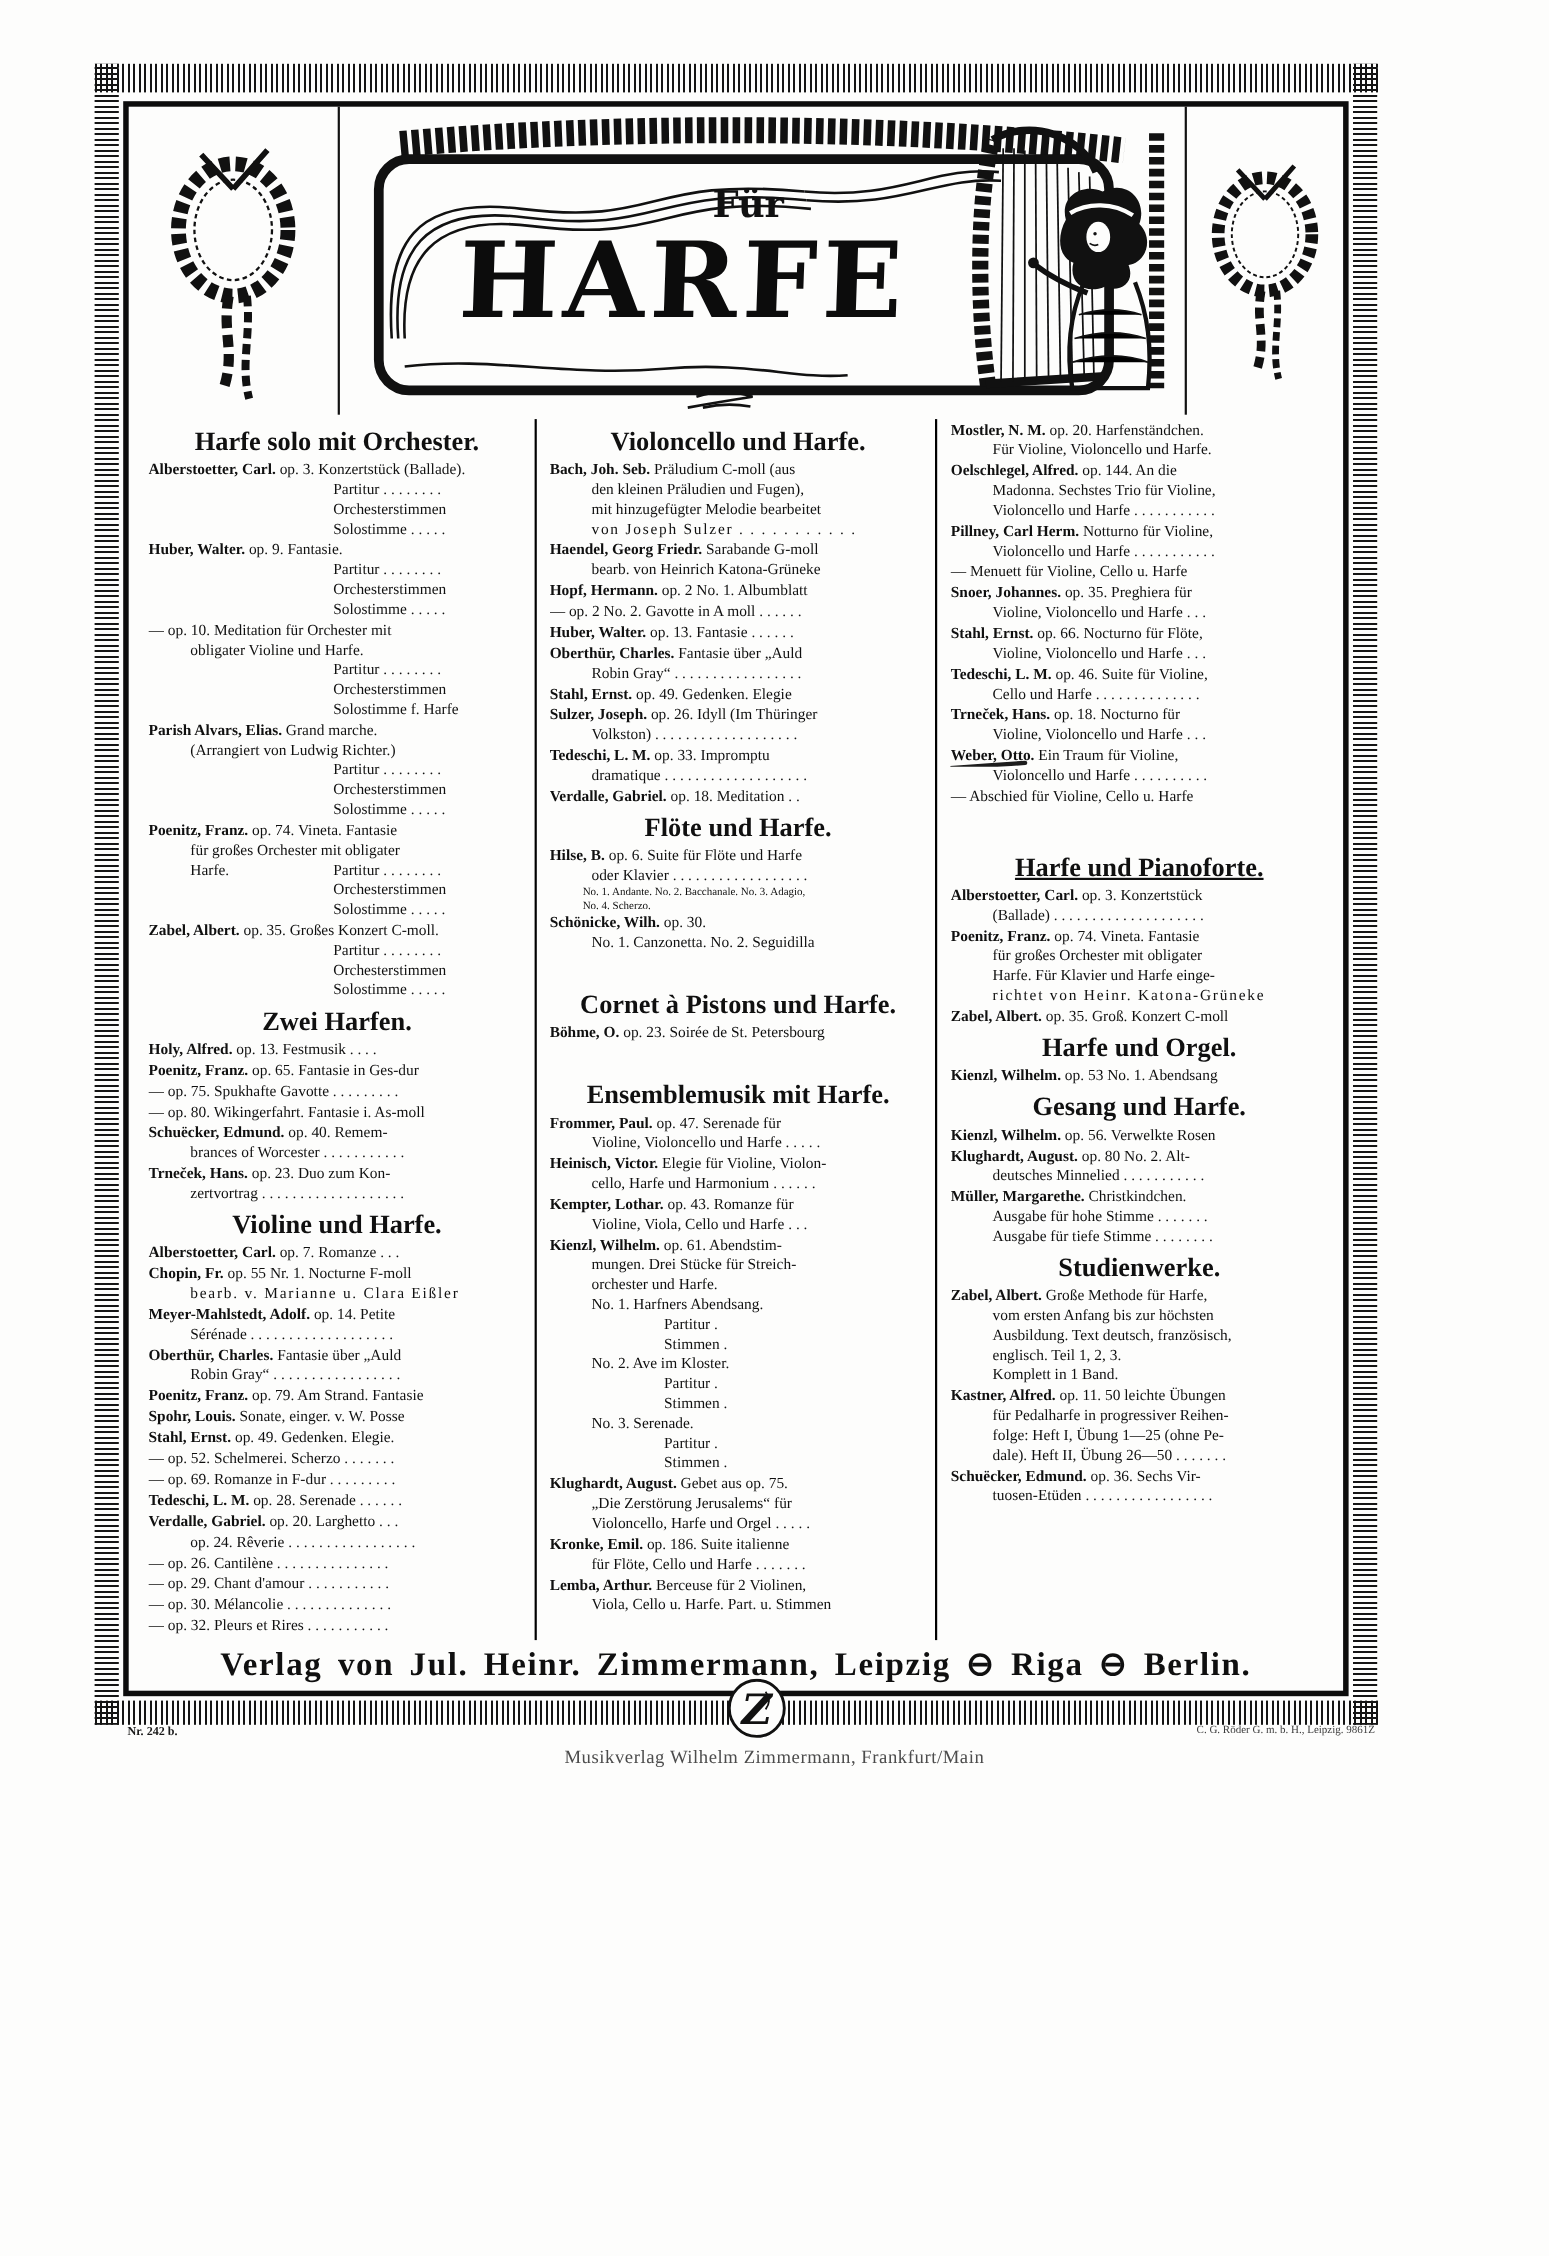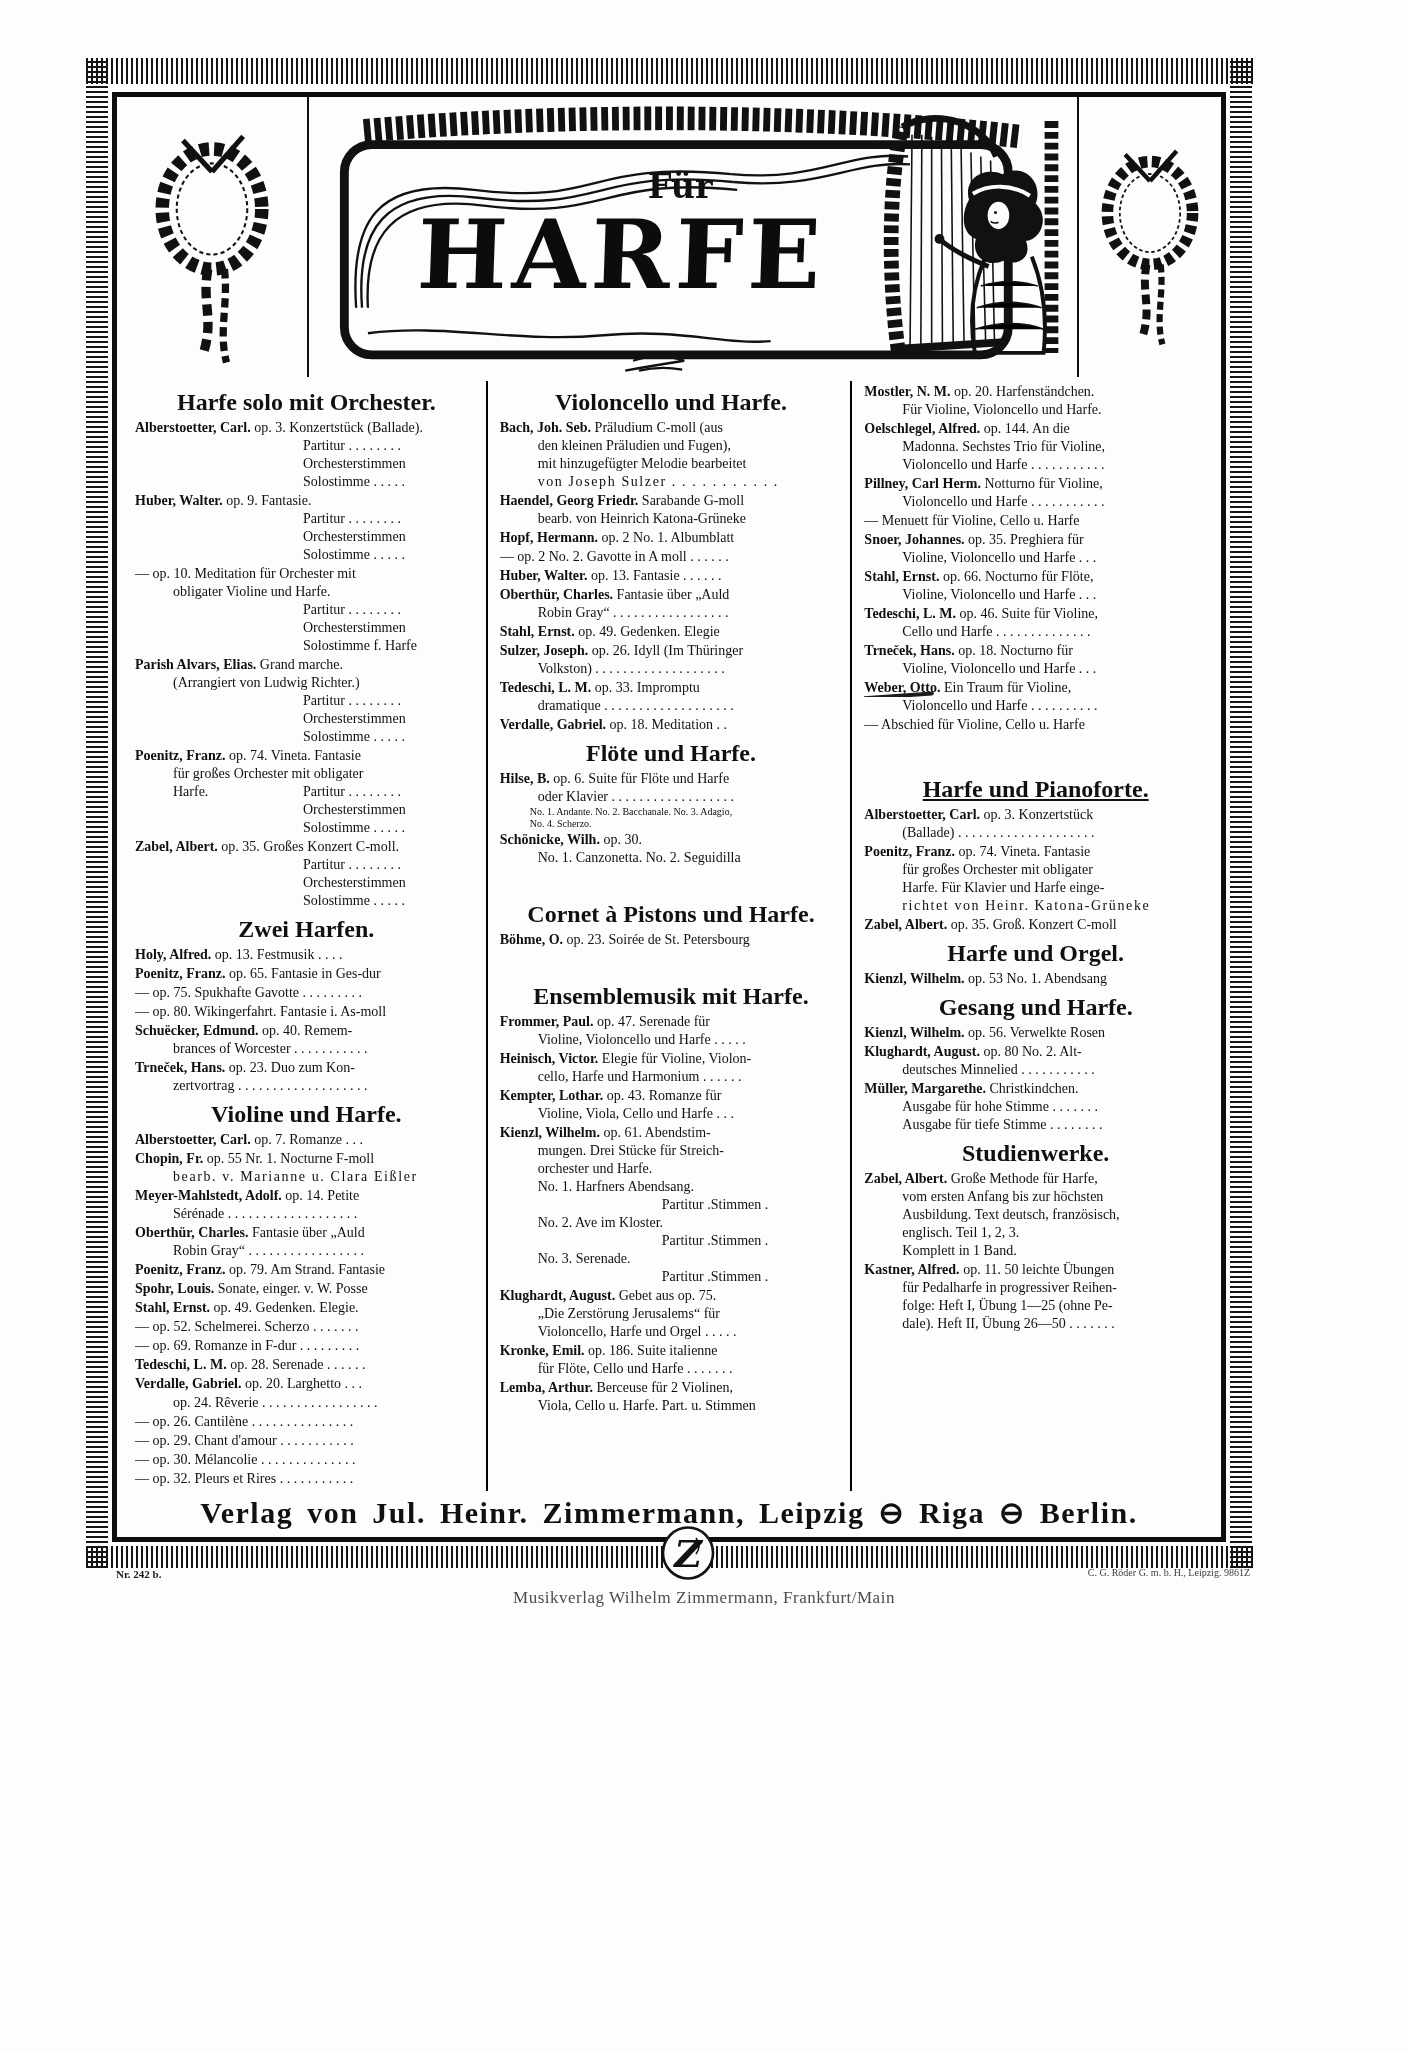--- a/index.html
+++ b/index.html
@@ -47,21 +47,21 @@
   .sec{
     font-weight:bold;font-size:24px;line-height:27px;text-align:center;
     margin:6px 0 3px 0;white-space:nowrap;
   }
   .entry{margin:0 0 1px 0;}
   .ln{white-space:nowrap;overflow:hidden;line-height:18px;font-size:14px;}
   .ln .au{font-weight:bold;}
   .ln.c{padding-left:38px;}
   .ln.s{padding-left:168px;}
   .ln.f{padding-left:30px;font-size:10px;line-height:12px;}
-  .ln.s2{display:flex;justify-content:center;padding-left:104px;padding-right:16px;}
+  .ln.s2{display:flex;justify-content:flex-end;padding-left:104px;padding-right:16px;flex-direction:column;}
   .ln.split{position:relative;}
   .ln.split .t1{padding-left:38px;}
   .ln.split .t2{position:absolute;left:168px;top:0;}
   .ln.sp{letter-spacing:1.6px;}
 
   
   .pen-underline{position:relative;}
   .pen-underline::after{
     content:"";position:absolute;left:-6px;right:6px;bottom:-3px;height:4px;
     background:#1c1c1c;transform:rotate(-4deg);border-radius:3px;
@@ -480,20 +480,24 @@
           <div class="ln c"><span>Ausbildung. Text deutsch, französisch,</span></div>
           <div class="ln c"><span>englisch. Teil 1, 2, 3.</span></div>
           <div class="ln c"><span>Komplett in 1 Band.</span></div>
         </div>
         <div class="entry">
           <div class="ln e"><span class="au">Kastner, Alfred.</span><span> op. 11. 50 leichte Übungen</span></div>
           <div class="ln c"><span>für Pedalharfe in progressiver Reihen-</span></div>
           <div class="ln c"><span>folge: Heft I, Übung 1—25 (ohne Pe-</span></div>
           <div class="ln c"><span>dale). Heft II, Übung 26—50 . . . . . . .</span></div>
         </div>
+        <div class="entry">
+          <div class="ln e"><span class="au">Schuëcker, Edmund.</span><span> op. 36. Sechs Vir-</span></div>
+          <div class="ln c"><span>tuosen-Etüden . . . . . . . . . . . . . . . . .</span></div>
+        </div>
       </div>
   </div>
 
   <div class="publine">Verlag von Jul. Heinr. Zimmermann, Leipzig ⊖ Riga ⊖ Berlin.</div>
 </div>
 
 <div class="monogram">
   <svg viewBox="0 0 56 54">
     <ellipse cx="28" cy="27" rx="25" ry="25.5" fill="#fdfdfc" stroke="#111" stroke-width="2.6"></ellipse>
     <text x="28" y="41" text-anchor="middle" font-size="38" font-style="italic" font-weight="bold" font-family="DejaVu Serif, serif" fill="#111">Z</text>

